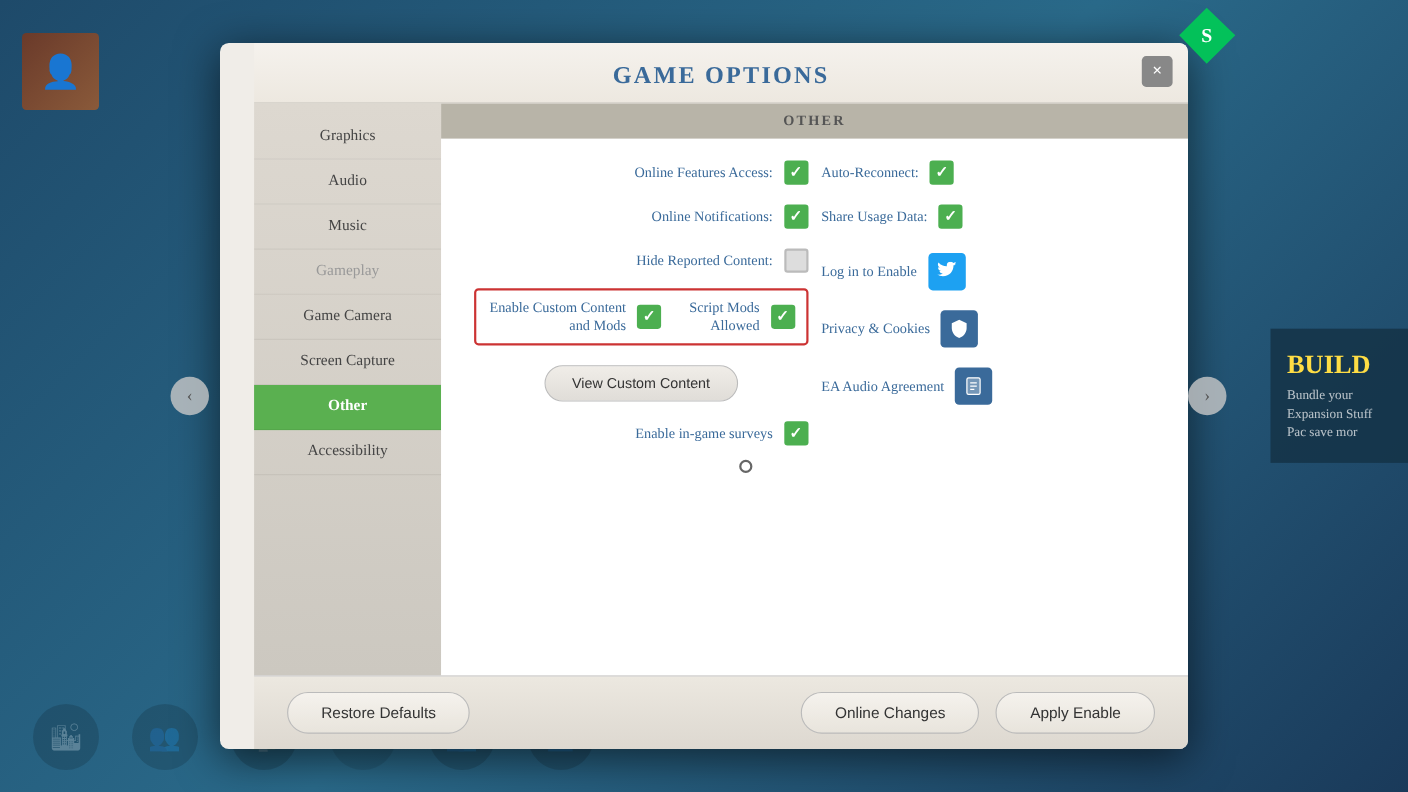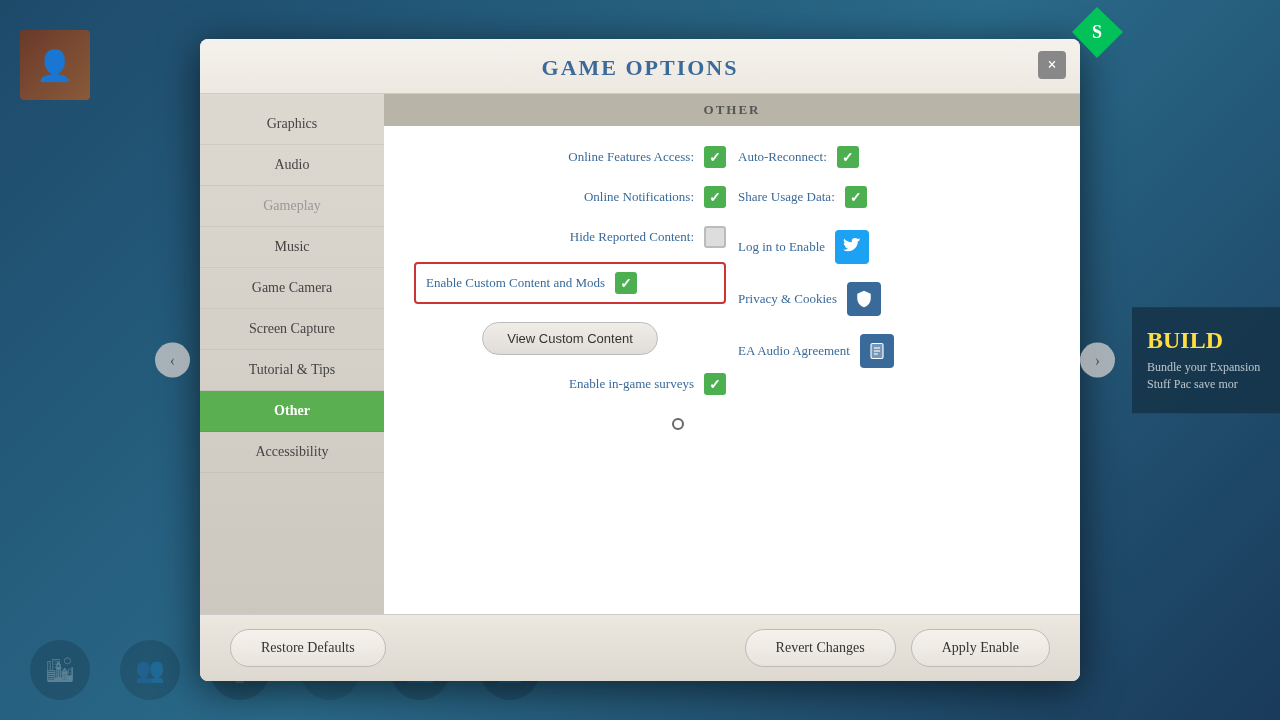--- a/index.html
+++ b/index.html
@@ -68,20 +68,21 @@
       left: 50%;
       top: 50%;
       transform: translate(-50%, -50%);
       width: 880px;
       background: #f0ede8;
       border-radius: 8px;
       box-shadow: 0 8px 40px rgba(0,0,0,0.6);
       overflow: hidden;
       display: flex;
       flex-direction: column;
+      padding-left: 31px;
     }
 
     
     .dialog-title-bar {
       background: linear-gradient(180deg, #f5f2ed 0%, #ede8e0 100%);
       padding: 16px 20px 12px;
       text-align: center;
       position: relative;
       border-bottom: 1px solid #d0ccc4;
     }
@@ -114,21 +115,21 @@
 
     
     .dialog-body {
       display: flex;
       flex: 1;
       min-height: 520px;
     }
 
     
     .sidebar {
-      width: 184px;
+      width: 170px;
       background: linear-gradient(180deg, #ddd8d0 0%, #ccc8c0 100%);
       padding: 10px 0;
       flex-shrink: 0;
     }
 
     .sidebar-item {
       padding: 12px 16px;
       font-size: 14px;
       color: #444;
       cursor: pointer;
@@ -296,21 +297,21 @@
     }
 
     .footer-btn {
       background: linear-gradient(180deg, #f5f2ed 0%, #e8e4dc 100%);
       border: 1px solid #bbb;
       border-radius: 20px;
       padding: 10px 30px;
       font-size: 14px;
       color: #333;
       cursor: pointer;
-      font-family: Liberation Serif, serif;
+      font-family: Liberation Sans, sans-serif;
     }
 
     .footer-right {
       display: flex;
       gap: 15px;
     }
 
     
     .cursor {
       position: absolute;
@@ -337,21 +338,21 @@
       justify-content: center;
       font-size: 30px;
     }
 
     
     .build-panel {
       position: absolute;
       right: 0;
       top: 50%;
       transform: translateY(-50%);
-      width: 148px;
+      width: 125px;
       background: rgba(20,50,70,0.85);
       padding: 20px 15px;
       color: white;
     }
 
     .build-title {
       font-size: 24px;
       font-weight: bold;
       color: #ffdd44;
     }
@@ -407,34 +408,31 @@
 
   <div class="dialog-body">
 
     <div class="sidebar">
       <div class="sidebar-item">
         <span>Graphics</span>
       </div>
       <div class="sidebar-item">
         <span>Audio</span>
       </div>
+      <div class="sidebar-item">
+        <span>Music</span>
+      </div>
       <div class="sidebar-item disabled">
         <span>Gameplay</span>
       </div>
       <div class="sidebar-item">
-        <span>Music</span>
-      </div>
-      <div class="sidebar-item">
         <span>Game Camera</span>
       </div>
       <div class="sidebar-item">
         <span>Screen Capture</span>
-      </div>
-      <div class="sidebar-item">
-        <span>Tutorial &amp; Tips</span>
       </div>
       <div class="sidebar-item active">
         <span>Other</span>
       </div>
       <div class="sidebar-item">
         <span>Accessibility</span>
       </div>
     </div>
 
     <div class="main-content">
@@ -455,20 +453,24 @@
           </div>
 
           <div class="setting-row">
             <span class="setting-label">Hide Reported Content:</span>
             <div class="checkbox-empty"></div>
           </div>
 
           <div class="highlight-box">
             <div class="setting-row">
               <span class="setting-label">Enable Custom Content and Mods</span>
+              <div class="checkbox-green"></div>
+            </div>
+            <div class="setting-row">
+              <span class="setting-label">Script Mods Allowed</span>
               <div class="checkbox-green"></div>
             </div>
           </div>
 
           <div style="display:flex;justify-content:center;">
             <button class="view-custom-btn">View Custom Content</button>
           </div>
 
           <div class="setting-row">
             <span class="setting-label">Enable in-game surveys</span>
@@ -520,19 +522,19 @@
             </div>
           </div>
         </div>
       </div>
     </div>
   </div>
 
   <div class="dialog-footer">
     <button class="footer-btn">Restore Defaults</button>
     <div class="footer-right">
-      <button class="footer-btn">Revert Changes</button>
+      <button class="footer-btn">Online Changes</button>
       <button class="footer-btn">Apply Enable</button>
     </div>
   </div>
 </div>
 
 <div class="cursor" style="left:672px;top:418px;"></div>
 
 </body></html>

